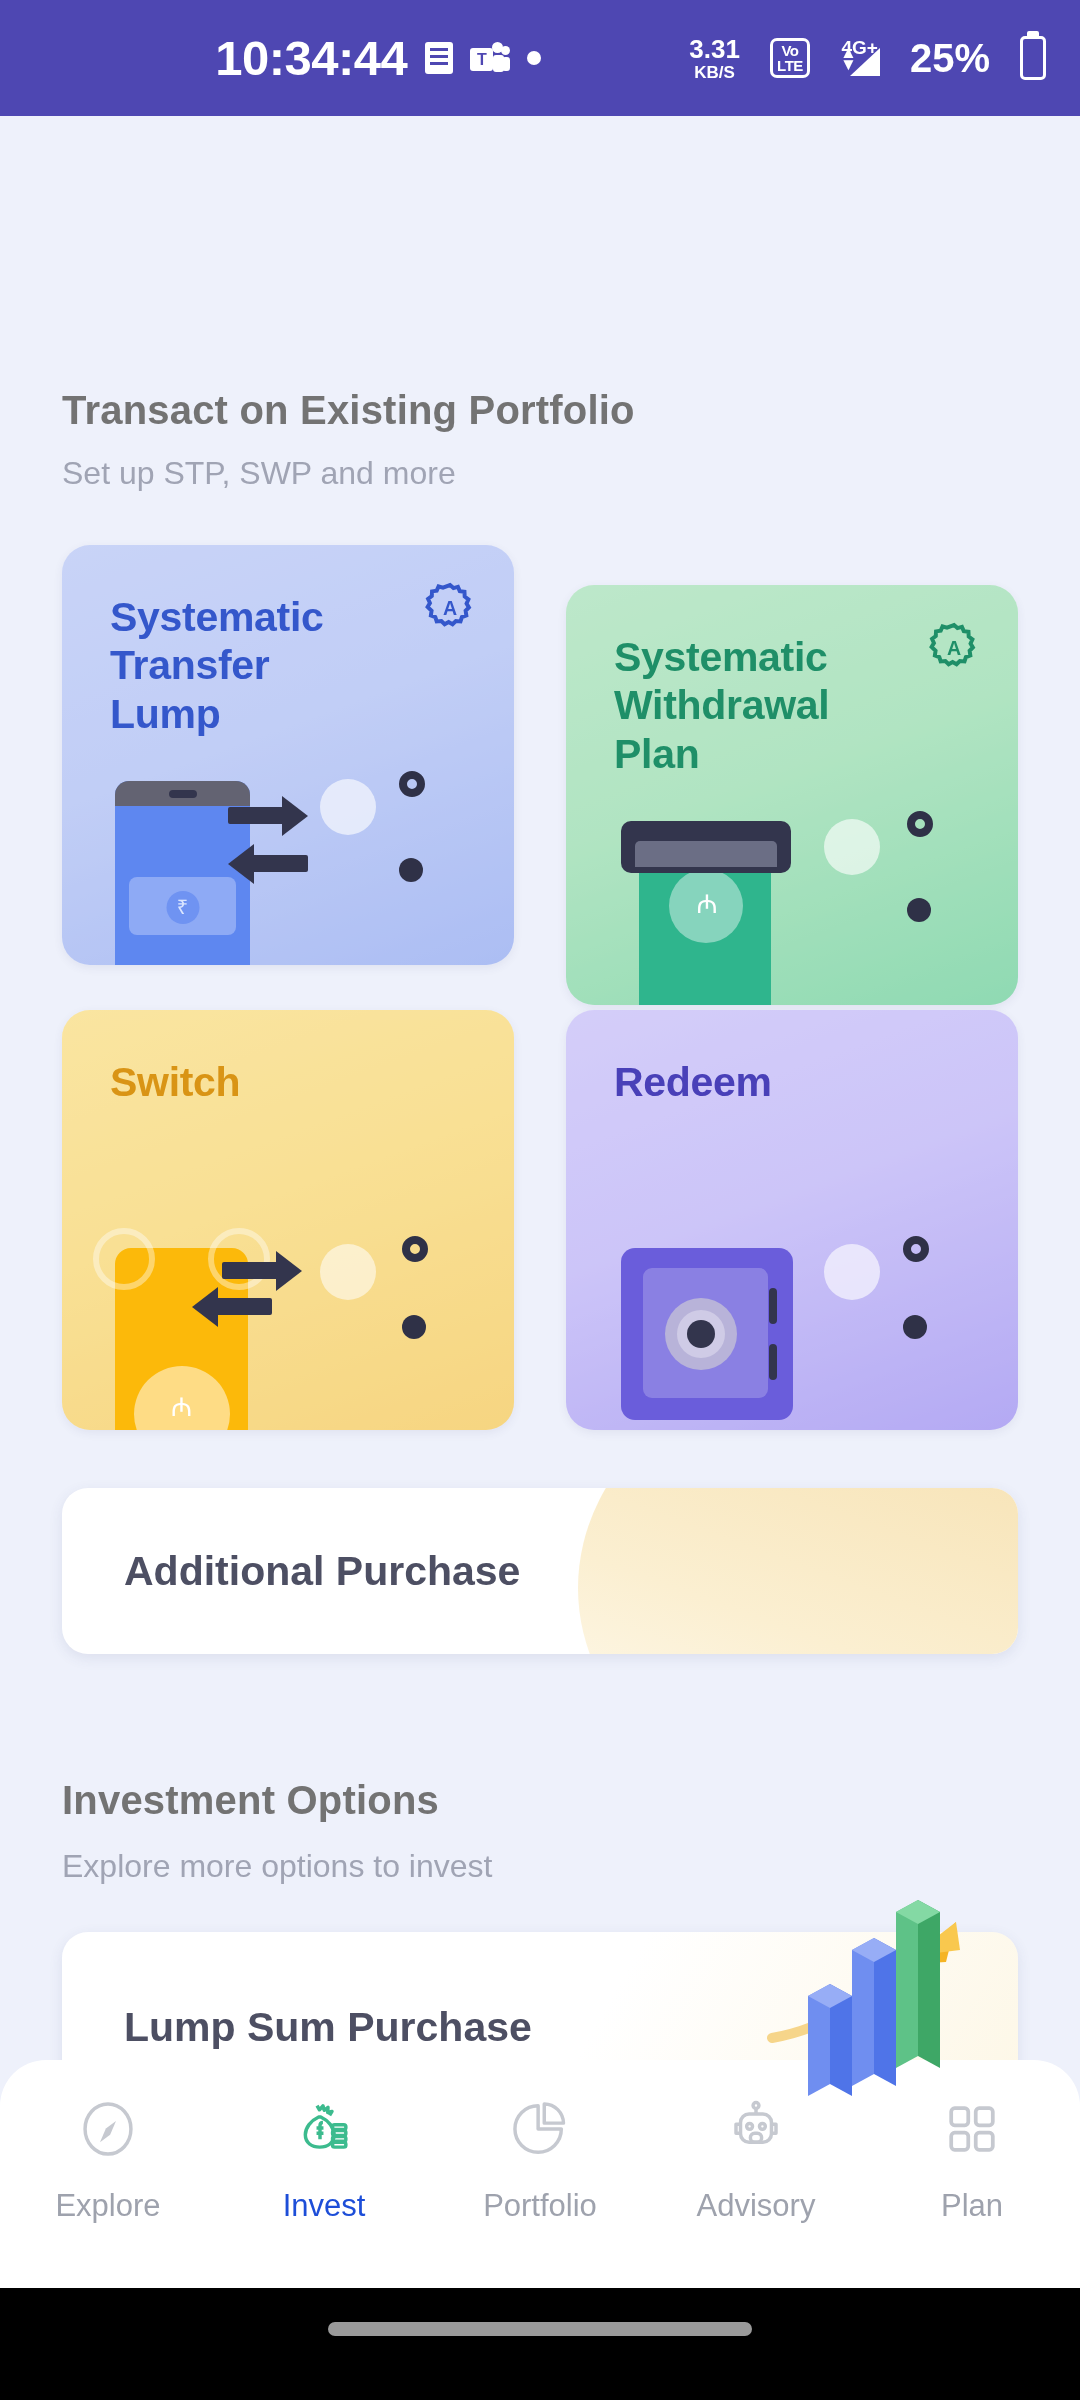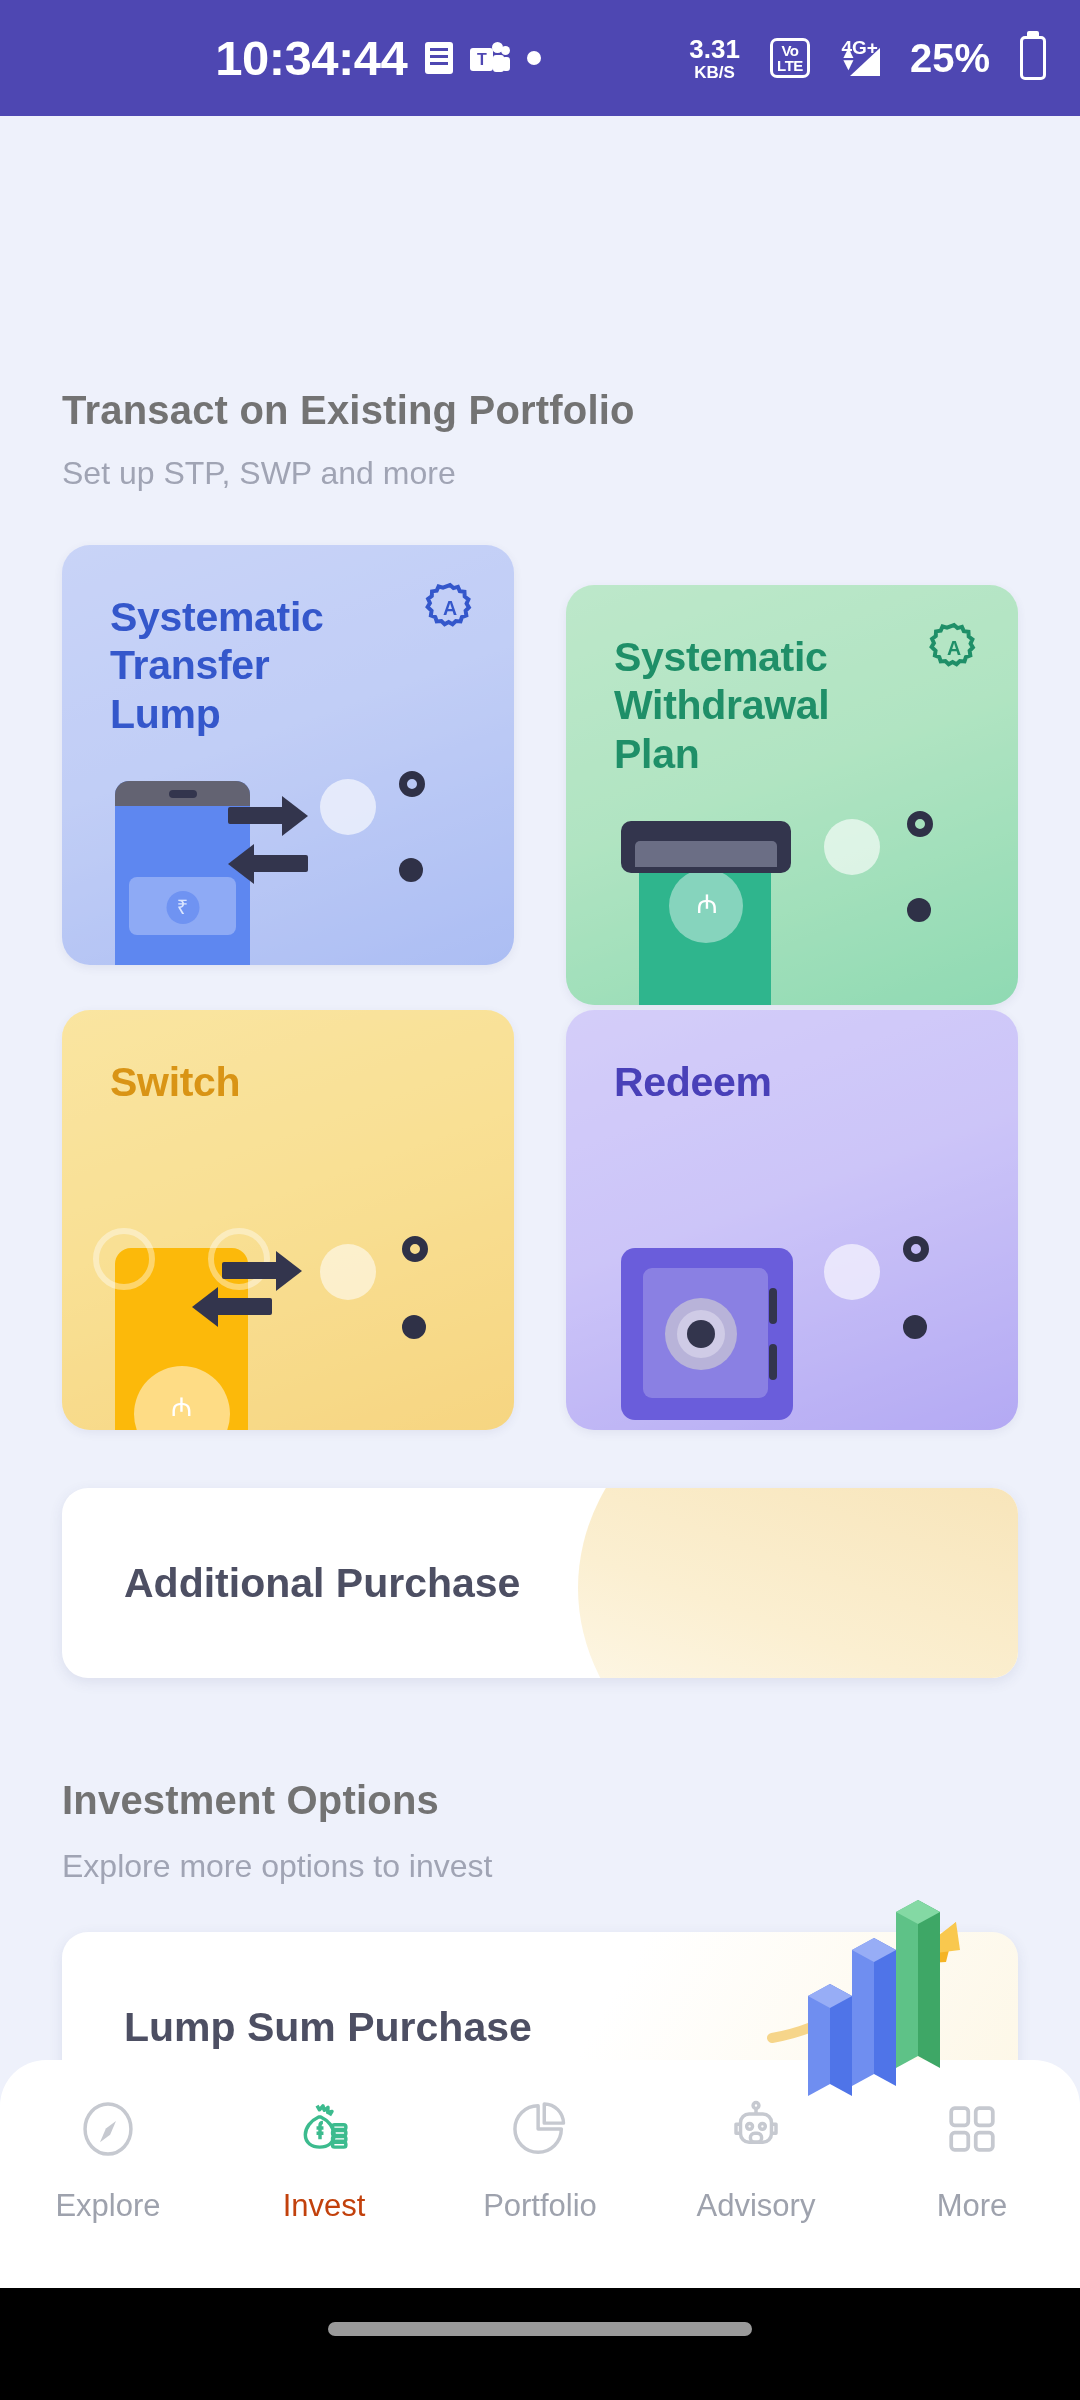--- a/index.html
+++ b/index.html
@@ -100,21 +100,21 @@
     font-size:41px; font-weight:700; color:#4d4f63; z-index:3; }
 
   
   .bottomnav {
     position:absolute; left:0; bottom:112px; width:1080px; height:228px;
     background:#fff; border-radius:46px 46px 0 0; display:flex; align-items:flex-start;
     padding-top:34px;
   }
   .nav-item { flex:1; display:flex; flex-direction:column; align-items:center; gap:24px; }
   .nav-label { font-size:31px; color:#9ea2ad; }
-  .nav-item.active .nav-label { color:#c2410c; }
+  .nav-item.active .nav-label { color:#1d4ed8; }
   .nav-ico { width:70px; height:70px; display:flex; align-items:center; justify-content:center; }
 
   .gesture { position:absolute; left:0; bottom:0; width:1080px; height:112px; background:#000; }
   .gesture .pill { position:absolute; left:50%; transform:translateX(-50%); top:34px;
     width:424px; height:14px; border-radius:8px; background:#9a9a9a; }
 </style>
 </head>
 <body>
 
 <div id="screen">
@@ -237,21 +237,21 @@
       <div style="position:absolute; inset:0; background:#6a5ddb; border-radius:14px;"></div>
       <div style="position:absolute; left:22px; top:20px; width:125px; height:130px; background:rgba(255,255,255,.22); border-radius:9px;"></div>
       <div style="position:absolute; left:44px; top:50px; width:72px; height:72px; border-radius:50%; background:#b8b3d9;"></div>
       <div style="position:absolute; left:56px; top:62px; width:48px; height:48px; border-radius:50%; background:#cfcbe6;"></div>
       <div style="position:absolute; left:66px; top:72px; width:28px; height:28px; border-radius:50%; background:#33354d;"></div>
       <div style="position:absolute; right:16px; top:40px; width:8px; height:36px; background:#33354d; border-radius:4px;"></div>
       <div style="position:absolute; right:16px; top:96px; width:8px; height:36px; background:#33354d; border-radius:4px;"></div>
     </div>
   </div>
 
-  <div class="wide-card" style="top:1488px; height:190px;text-align:center;">
+  <div class="wide-card" style="top:1488px; height:166px;text-align:center;">
     <div style="position:absolute; right:-120px; top:-130px; width:560px; height:460px;
          border-radius:50%; background:linear-gradient(200deg,#f5dda8 0%,#fbefd1 60%,#fffdf7 100%);"></div>
     <div class="wide-title">Additional Purchase</div>
   </div>
 
   <div class="sec-title" style="left:62px; top:1778px;">Investment Options</div>
   <div class="sec-sub" style="left:62px; top:1848px;">Explore more options to invest</div>
 
   <div class="wide-card" style="top:1932px; height:190px; background:linear-gradient(120deg,#ffffff 55%,#fdf7e6 100%);">
     <div class="wide-title">Lump Sum Purchase</div>
@@ -329,21 +329,21 @@
 
     <div class="nav-item">
       <div class="nav-ico">
         <svg width="64" height="64" viewBox="0 0 24 24" fill="none" stroke="#c6c9d0" stroke-width="1.4">
           <rect x="4.2" y="4.2" width="6.4" height="6.4" rx="1.3"></rect>
           <rect x="13.4" y="4.2" width="6.4" height="6.4" rx="1.3"></rect>
           <rect x="4.2" y="13.4" width="6.4" height="6.4" rx="1.3"></rect>
           <rect x="13.4" y="13.4" width="6.4" height="6.4" rx="1.3"></rect>
         </svg>
       </div>
-      <div class="nav-label">More</div>
+      <div class="nav-label">Plan</div>
     </div>
   </div>
 
   <div class="gesture">
     <div class="pill"></div>
   </div>
 
 </div>
 
 </body></html>

